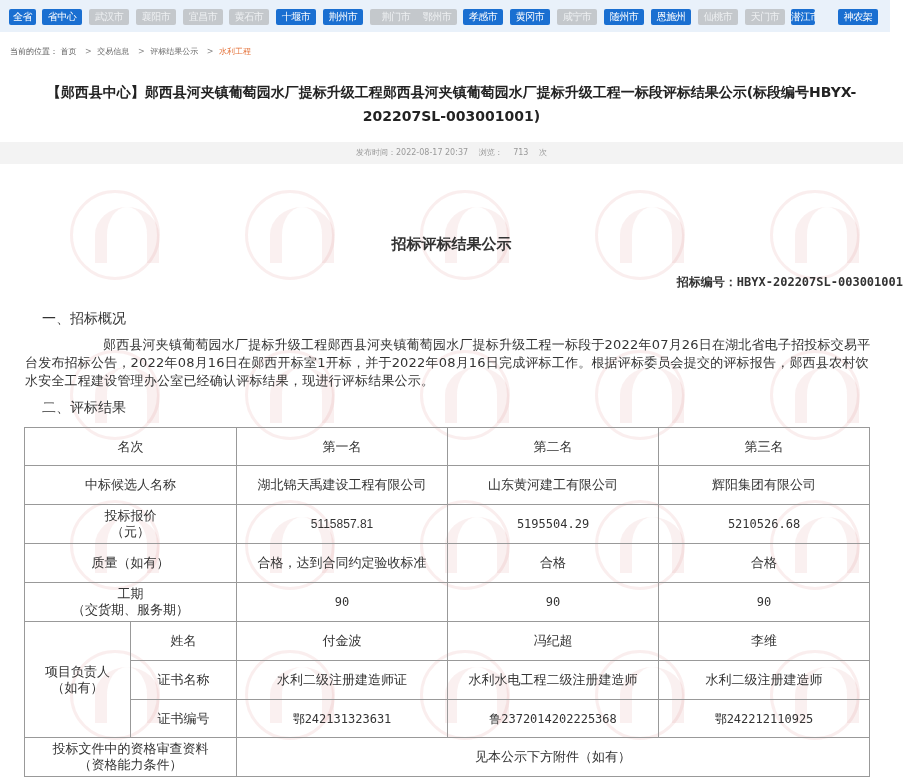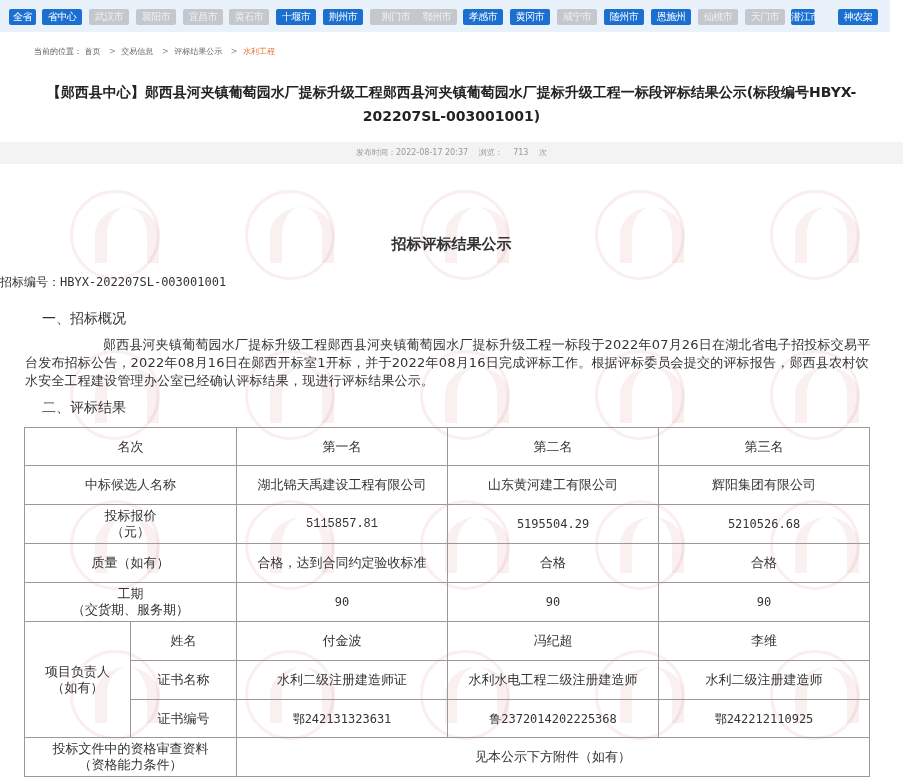--- a/index.html
+++ b/index.html
@@ -4,35 +4,35 @@
 <style>
   * { box-sizing: border-box; margin: 0; padding: 0; }
   html, body { width: 903px; height: 783px; overflow: hidden; background: #ffffff; }
   body { font-family: "DejaVu Sans", "Liberation Sans", sans-serif; color: #333; position: relative; }
 
   .citybar { position: absolute; left: 0; top: 0; width: 890px; height: 32px; background: #e9f1fa; padding-left: 25px; }
   .city { position: absolute; top: 9px; height: 16px; line-height: 16px; font-size: 10px; color: #fff; border-radius: 2px; text-align: center; letter-spacing: -0.5px; white-space: nowrap; overflow: hidden; }
   .city.on { background: #1a6fd1; }
   .city.off { background: #c4c8cc; color: #eef0f2; }
 
-  .breadcrumb { position: absolute; left: 10px; top: 46px; font-size: 8px; color: #666; white-space: nowrap; margin-left: 24px; }
+  .breadcrumb { position: absolute; left: 10px; top: 46px; font-size: 8px; color: #666; white-space: nowrap; }
   .breadcrumb .lead { color: #555; }
   .breadcrumb .sep { color: #888; margin: 0 3px 0 6px; }
   .breadcrumb .cur { color: #e5733b; }
 
   .title { position: absolute; left: 20px; top: 80px; width: 863px; text-align: center; font-size: 14px; font-weight: bold; color: #222; line-height: 24px; }
 
   .metabar { position: absolute; left: 0; top: 142px; width: 903px; height: 22px; background: #f3f3f3; text-align: center; font-size: 8px; color: #999; line-height: 22px; }
   .metabar span { margin: 0 4px; }
 
   .watermark { position: absolute; width: 90px; height: 90px; border-radius: 50%; border: 3px solid rgba(205,90,90,0.10); pointer-events: none; }
   .watermark::after { content: ""; position: absolute; left: 22px; top: 14px; width: 40px; height: 56px; border-left: 12px solid rgba(205,90,90,0.09); border-right: 12px solid rgba(205,90,90,0.09); border-radius: 50% 50% 0 0; }
 
   .doc-title { position: absolute; left: 0; top: 235px; width: 903px; text-align: center; font-family: "DejaVu Serif", serif; font-size: 15px; font-weight: bold; color: #333; }
-  .doc-code { position: absolute; left: 0; top: 274px; width: 903px; text-align: left; font-family: "DejaVu Sans Mono", monospace; font-size: 12px; color: #333; }
+  .doc-code { position: absolute; left: 0; top: 274px; width: 903px; text-align: right; font-family: "DejaVu Sans Mono", monospace; font-size: 12px; color: #333; font-weight: bold; }
 
   .sec { position: absolute; left: 42px; font-size: 14px; color: #333; }
   .para { position: absolute; left: 25px; top: 336px; width: 850px; font-size: 13px; line-height: 18px; color: #333; text-indent: 78px; letter-spacing: 0.2px; }
 
   table.res { position: absolute; left: 24px; top: 427px; width: 845px; border-collapse: collapse; font-size: 13px; color: #333; table-layout: fixed; }
   table.res td { border: 1px solid #999; text-align: center; vertical-align: middle; line-height: 16px; padding: 2px 6px; background: transparent; }
   table.res { border: 1.5px solid #333; }
 </style>
 </head>
 <body>
@@ -125,21 +125,21 @@
     <td colspan="2">中标候选人名称</td>
     <td>湖北锦天禹建设工程有限公司</td>
     <td>山东黄河建工有限公司</td>
     <td>辉阳集团有限公司</td>
   </tr>
   <tr style="height:39px">
     <td colspan="2">
           <div>投标报价</div>
           <div>（元）</div>
         </td>
-    <td style="font-family:Liberation Mono, monospace;font-size:12px">5115857.81</td>
+    <td style="font-family:Liberation Sans, sans-serif;font-size:12px">5115857.81</td>
     <td style="font-family:'DejaVu Sans Mono',monospace;font-size:12px">5195504.29</td>
     <td style="font-family:'DejaVu Sans Mono',monospace;font-size:12px">5210526.68</td>
   </tr>
   <tr style="height:39px">
     <td colspan="2">质量（如有）</td>
     <td>合格，达到合同约定验收标准</td>
     <td>合格</td>
     <td>合格</td>
   </tr>
   <tr style="height:39px">

